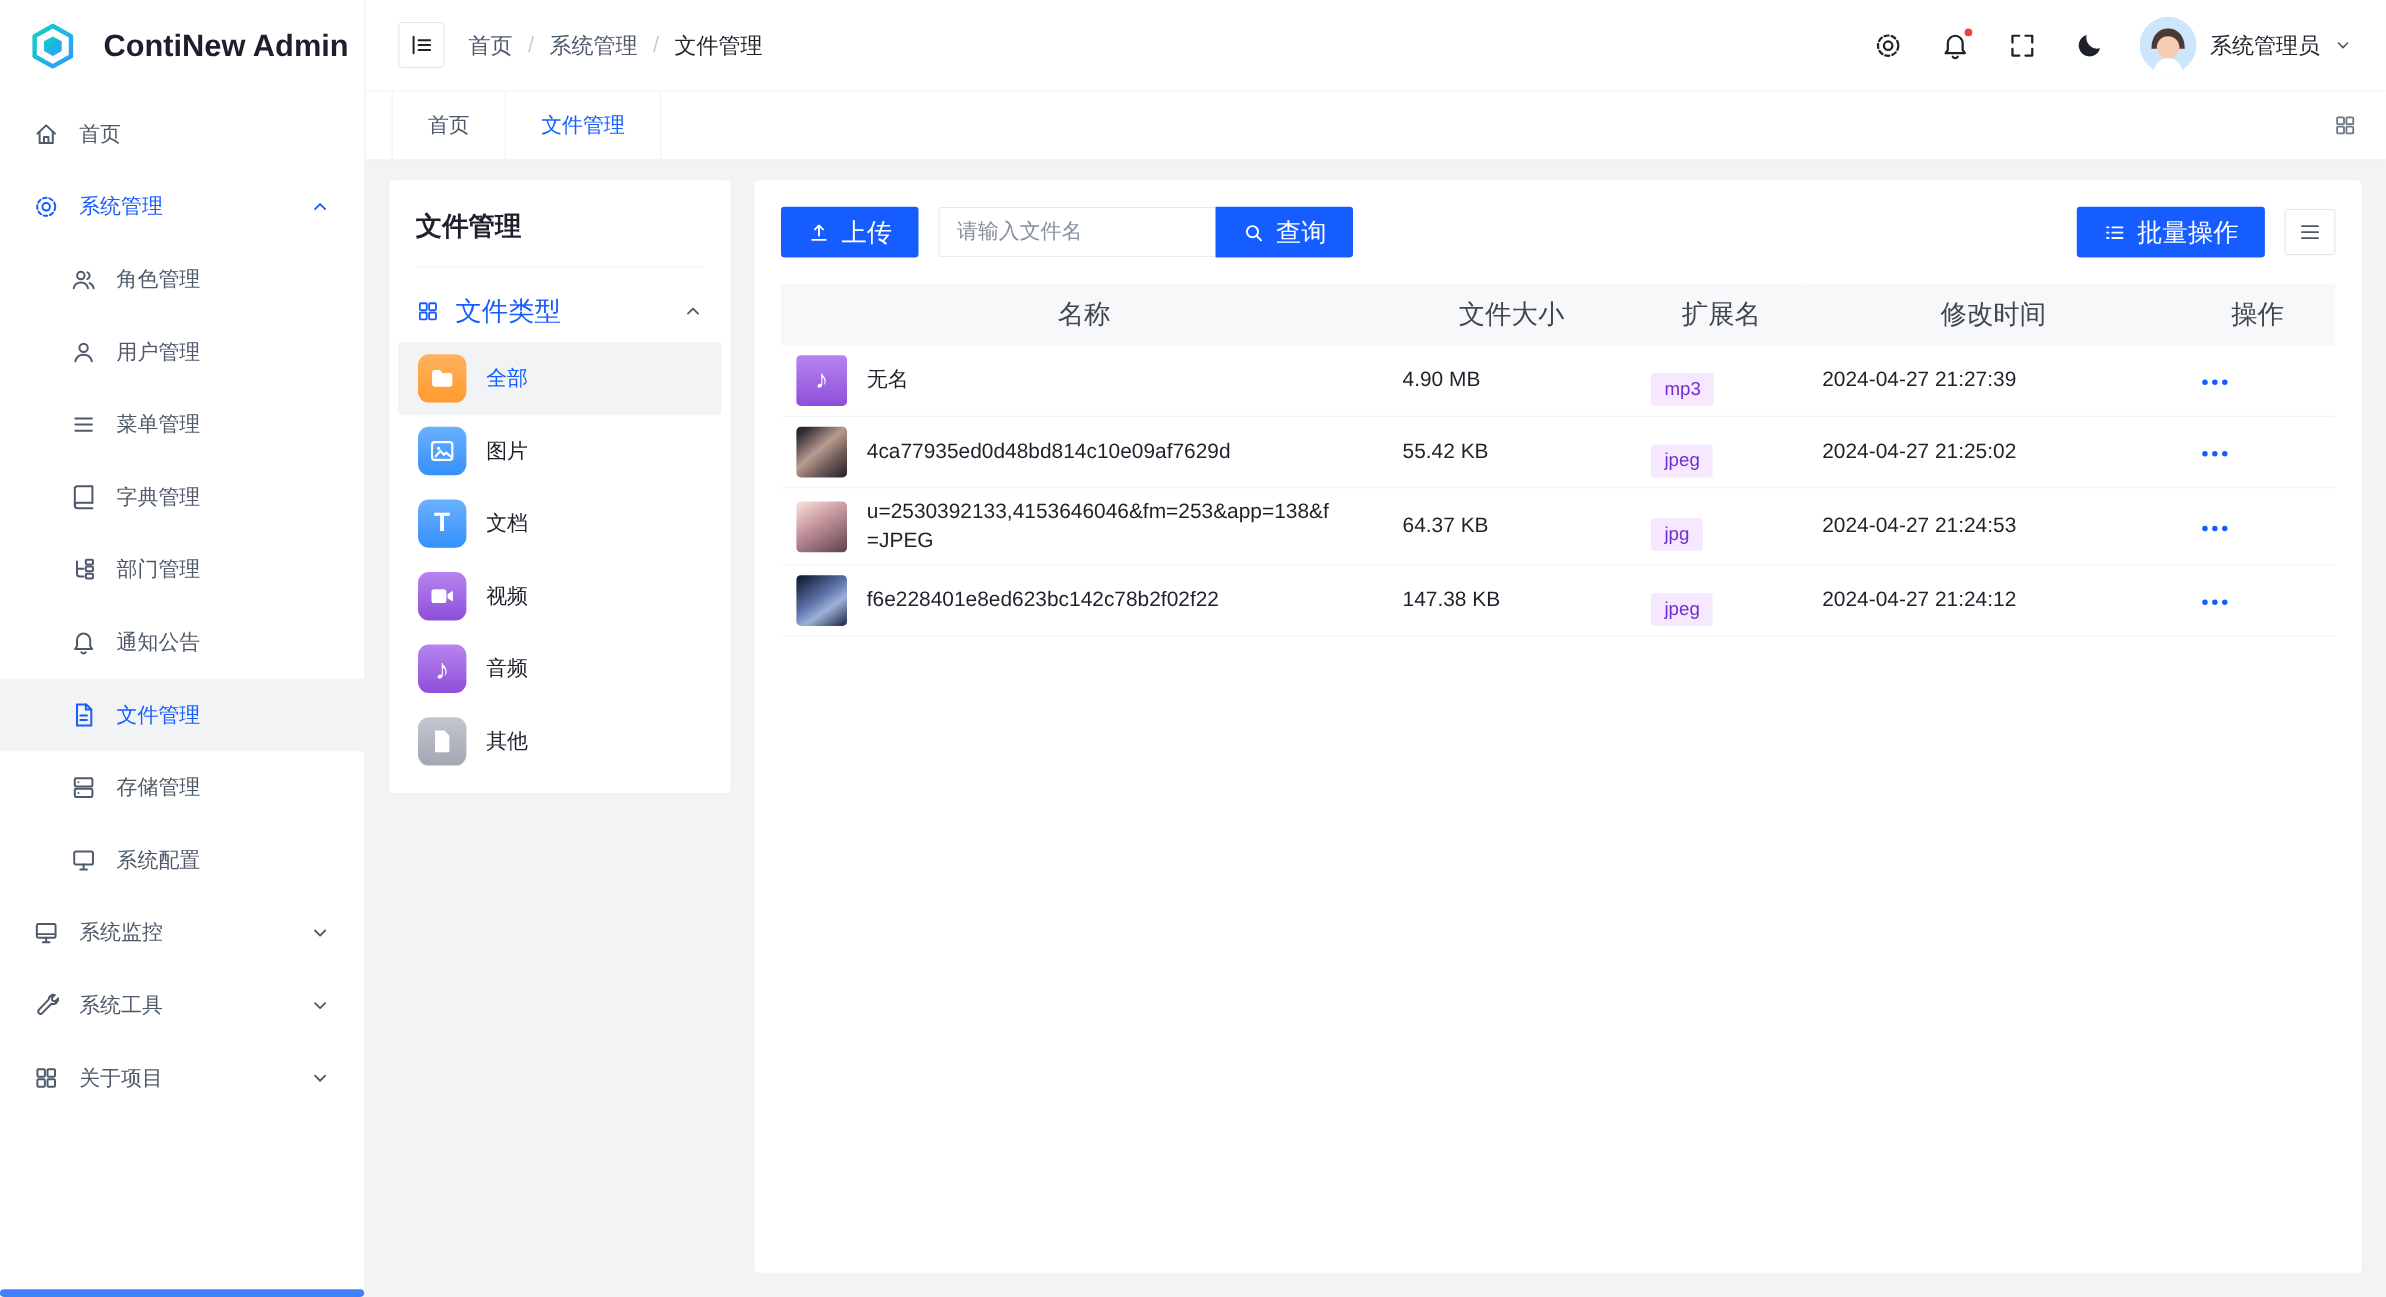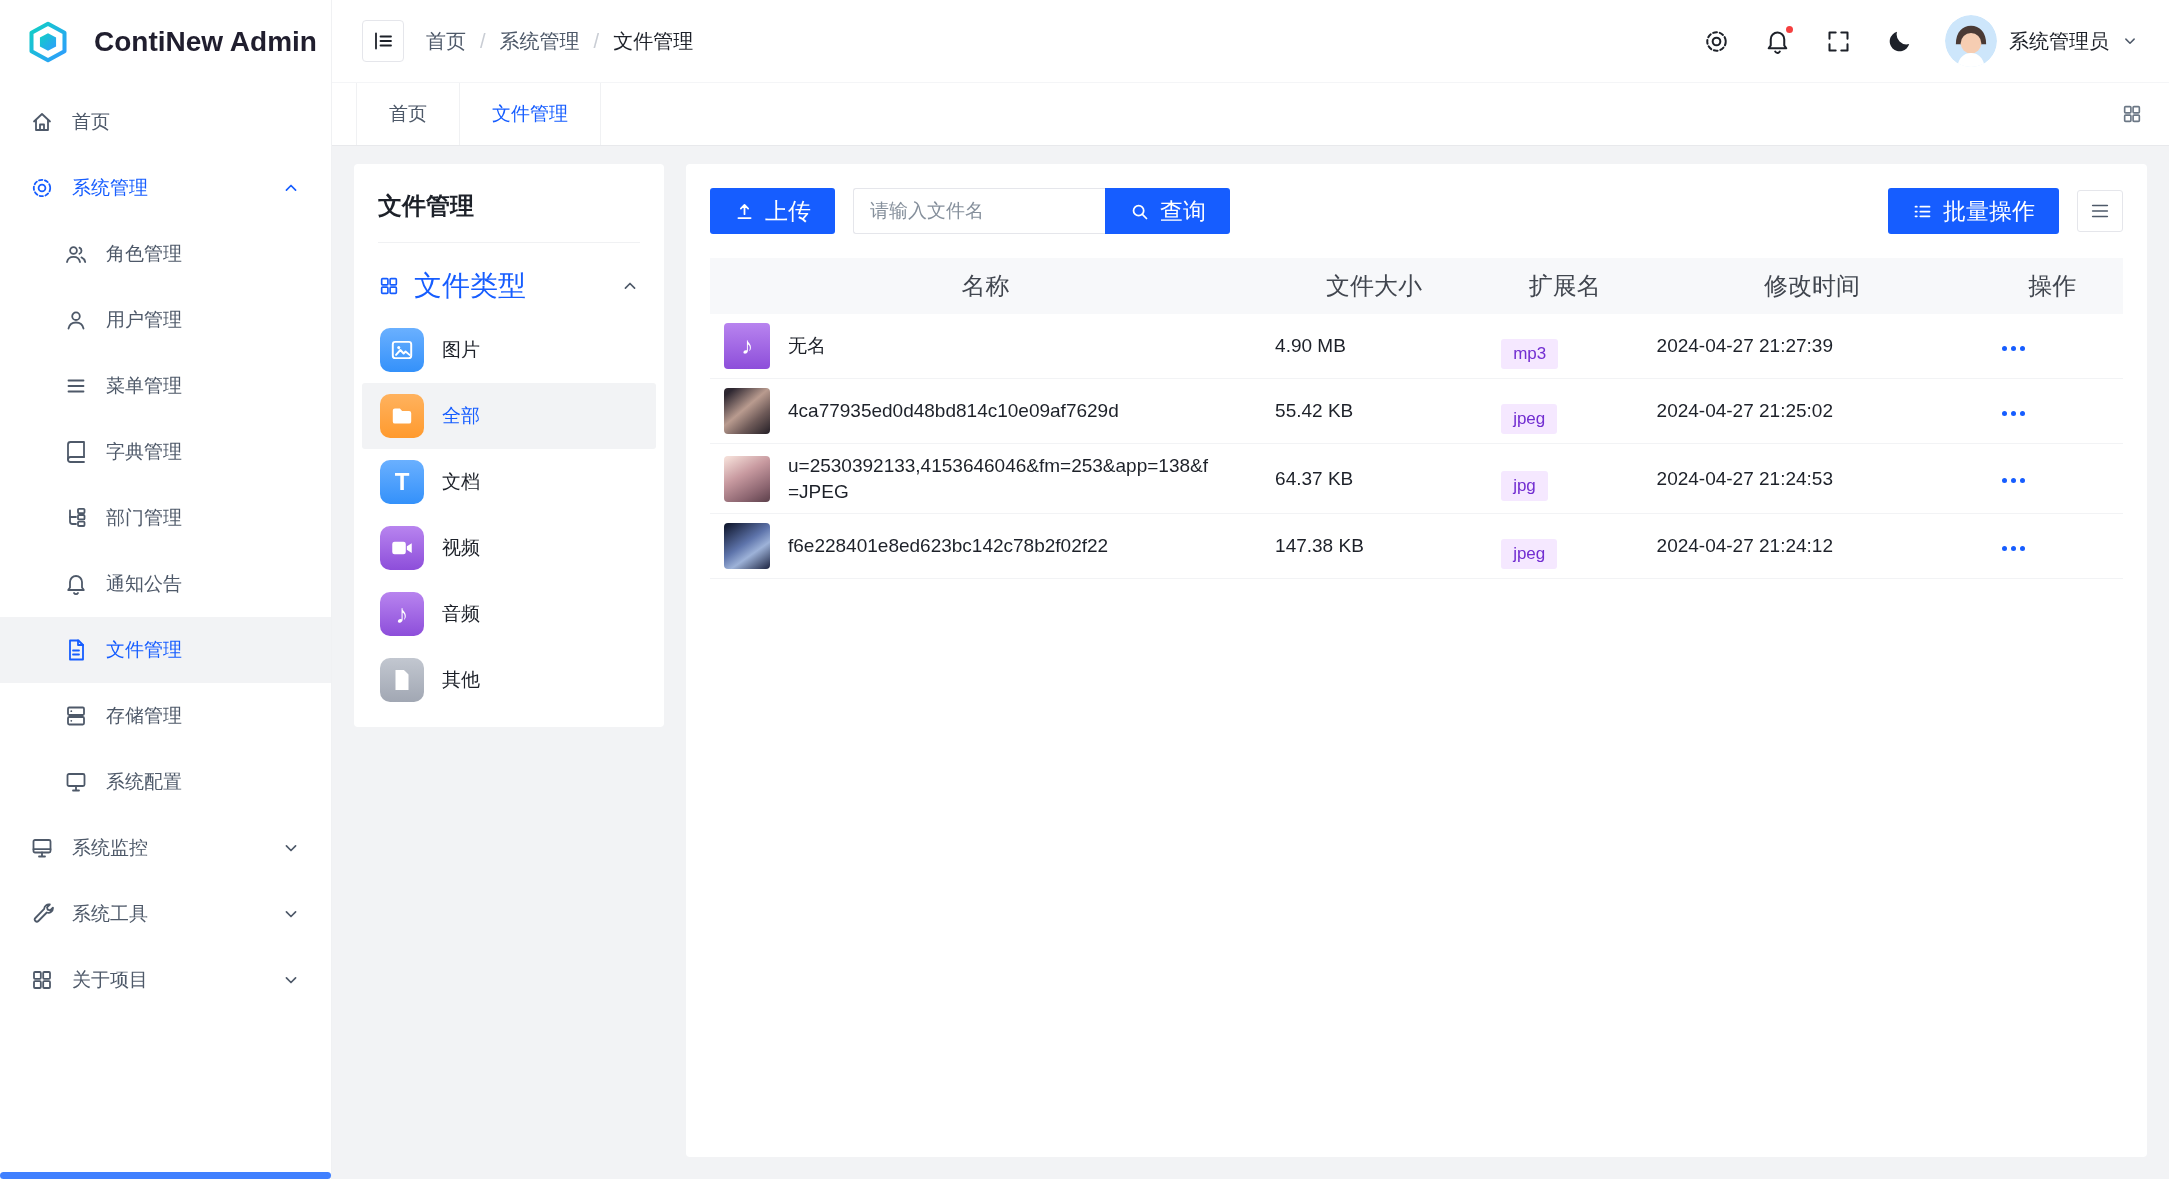--- a/index.html
+++ b/index.html
@@ -50,21 +50,21 @@
   .tab.active { color:#165dff; }
   .tabbar-spacer { flex:1; }
   .tabbar-action { display:flex; align-items:center; padding:0 26px; color:#6b7785; cursor:pointer; }
   .tabbar-action svg { width:22px; height:22px; }
 
   
   .content { flex:1; display:flex; gap:22px; padding:18px 22px 22px; min-height:0; }
 
   .side-panel { width:310px; background:#fff; border-radius:4px; flex:none; align-self:flex-start; padding:26px 0 14px; }
   .panel-title { font-size:24px; font-weight:600; color:#1d2129; margin:0 24px; padding-bottom:20px; border-bottom:1px solid #f0f1f3; }
-  .group-row { display:flex; align-items:center; gap:14px; margin:24px 24px 12px; color:#165dff; font-size:28px; cursor:pointer; }
+  .group-row { display:flex; align-items:center; gap:14px; margin:24px 24px 12px; color:#165dff; font-size:24px; cursor:pointer; }
   .gi { width:22px; height:22px; display:flex; }
   .group-row .chev { color:#4e5969; }
   .type-item { display:flex; align-items:center; gap:18px; height:66px; margin:0 8px; padding:0 18px; border-radius:3px; color:#1d2129; cursor:pointer; }
   .type-item.active { background:#f2f3f5; color:#165dff; }
   .type-icon { width:44px; height:44px; border-radius:10px; display:flex; align-items:center; justify-content:center; color:#fff; flex:none; }
   .type-icon svg { width:26px; height:26px; }
   .ti-folder { background:linear-gradient(180deg,#ffb25e,#ff9a2e); }
   .ti-image, .ti-doc { background:linear-gradient(180deg,#6ab0ff,#3491fa); }
   .ti-video, .ti-audio { background:linear-gradient(180deg,#b884ef,#8d4eda); }
   .ti-other { background:linear-gradient(180deg,#c2c7d0,#a1a7b3); }
@@ -374,37 +374,37 @@
               </svg>
             </span>
           <span>文件类型</span>
           <span class="chev">
               <svg viewBox="0 0 24 24" fill="none" stroke="currentColor" stroke-width="2" stroke-linecap="round" stroke-linejoin="round">
                 <path d="M6.5 14.5 12 9l5.5 5.5"></path>
               </svg>
             </span>
         </div>
 
-        <div class="type-item">
-          <span class="type-icon ti-image">
-              <svg viewBox="0 0 24 24" fill="none" stroke="currentColor" stroke-width="1.8" stroke-linecap="round" stroke-linejoin="round">
-                <rect x="3.5" y="4.5" width="17" height="15" rx="2.2"></rect>
-                <circle cx="9" cy="9.8" r="1.4" fill="currentColor" stroke="none"></circle>
-                <path d="M6.5 16.5 10.5 12l3 3.2 1.8-1.8 3.7 3.1"></path>
-              </svg>
-            </span>
-          <span>图片</span>
-        </div>
         <div class="type-item active">
           <span class="type-icon ti-folder">
               <svg viewBox="0 0 24 24">
                 <path d="M3.5 7A2 2 0 0 1 5.5 5h4.6l2 2.4h6.4a2 2 0 0 1 2 2V17a2 2 0 0 1-2 2h-13a2 2 0 0 1-2-2z" fill="currentColor"></path>
               </svg>
             </span>
           <span>全部</span>
+        </div>
+        <div class="type-item">
+          <span class="type-icon ti-image">
+              <svg viewBox="0 0 24 24" fill="none" stroke="currentColor" stroke-width="1.8" stroke-linecap="round" stroke-linejoin="round">
+                <rect x="3.5" y="4.5" width="17" height="15" rx="2.2"></rect>
+                <circle cx="9" cy="9.8" r="1.4" fill="currentColor" stroke="none"></circle>
+                <path d="M6.5 16.5 10.5 12l3 3.2 1.8-1.8 3.7 3.1"></path>
+              </svg>
+            </span>
+          <span>图片</span>
         </div>
         <div class="type-item">
           <span class="type-icon ti-doc ti-letter">T</span>
           <span>文档</span>
         </div>
         <div class="type-item">
           <span class="type-icon ti-video">
               <svg viewBox="0 0 24 24">
                 <rect x="3" y="6.2" width="12.5" height="11.6" rx="2.2" fill="currentColor"></rect>
                 <path d="M16.5 10.3 21 7.5v9l-4.5-2.8z" fill="currentColor"></path>

